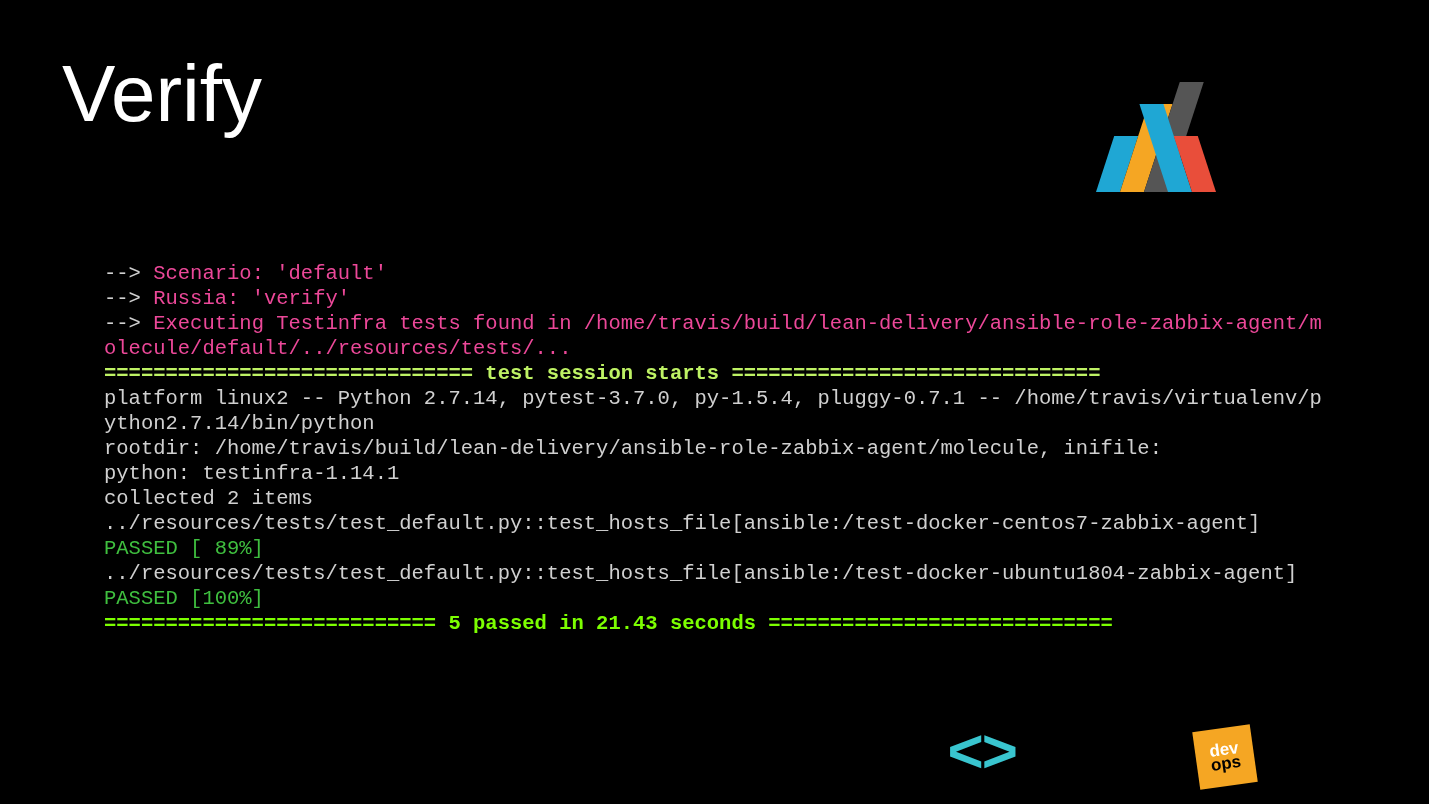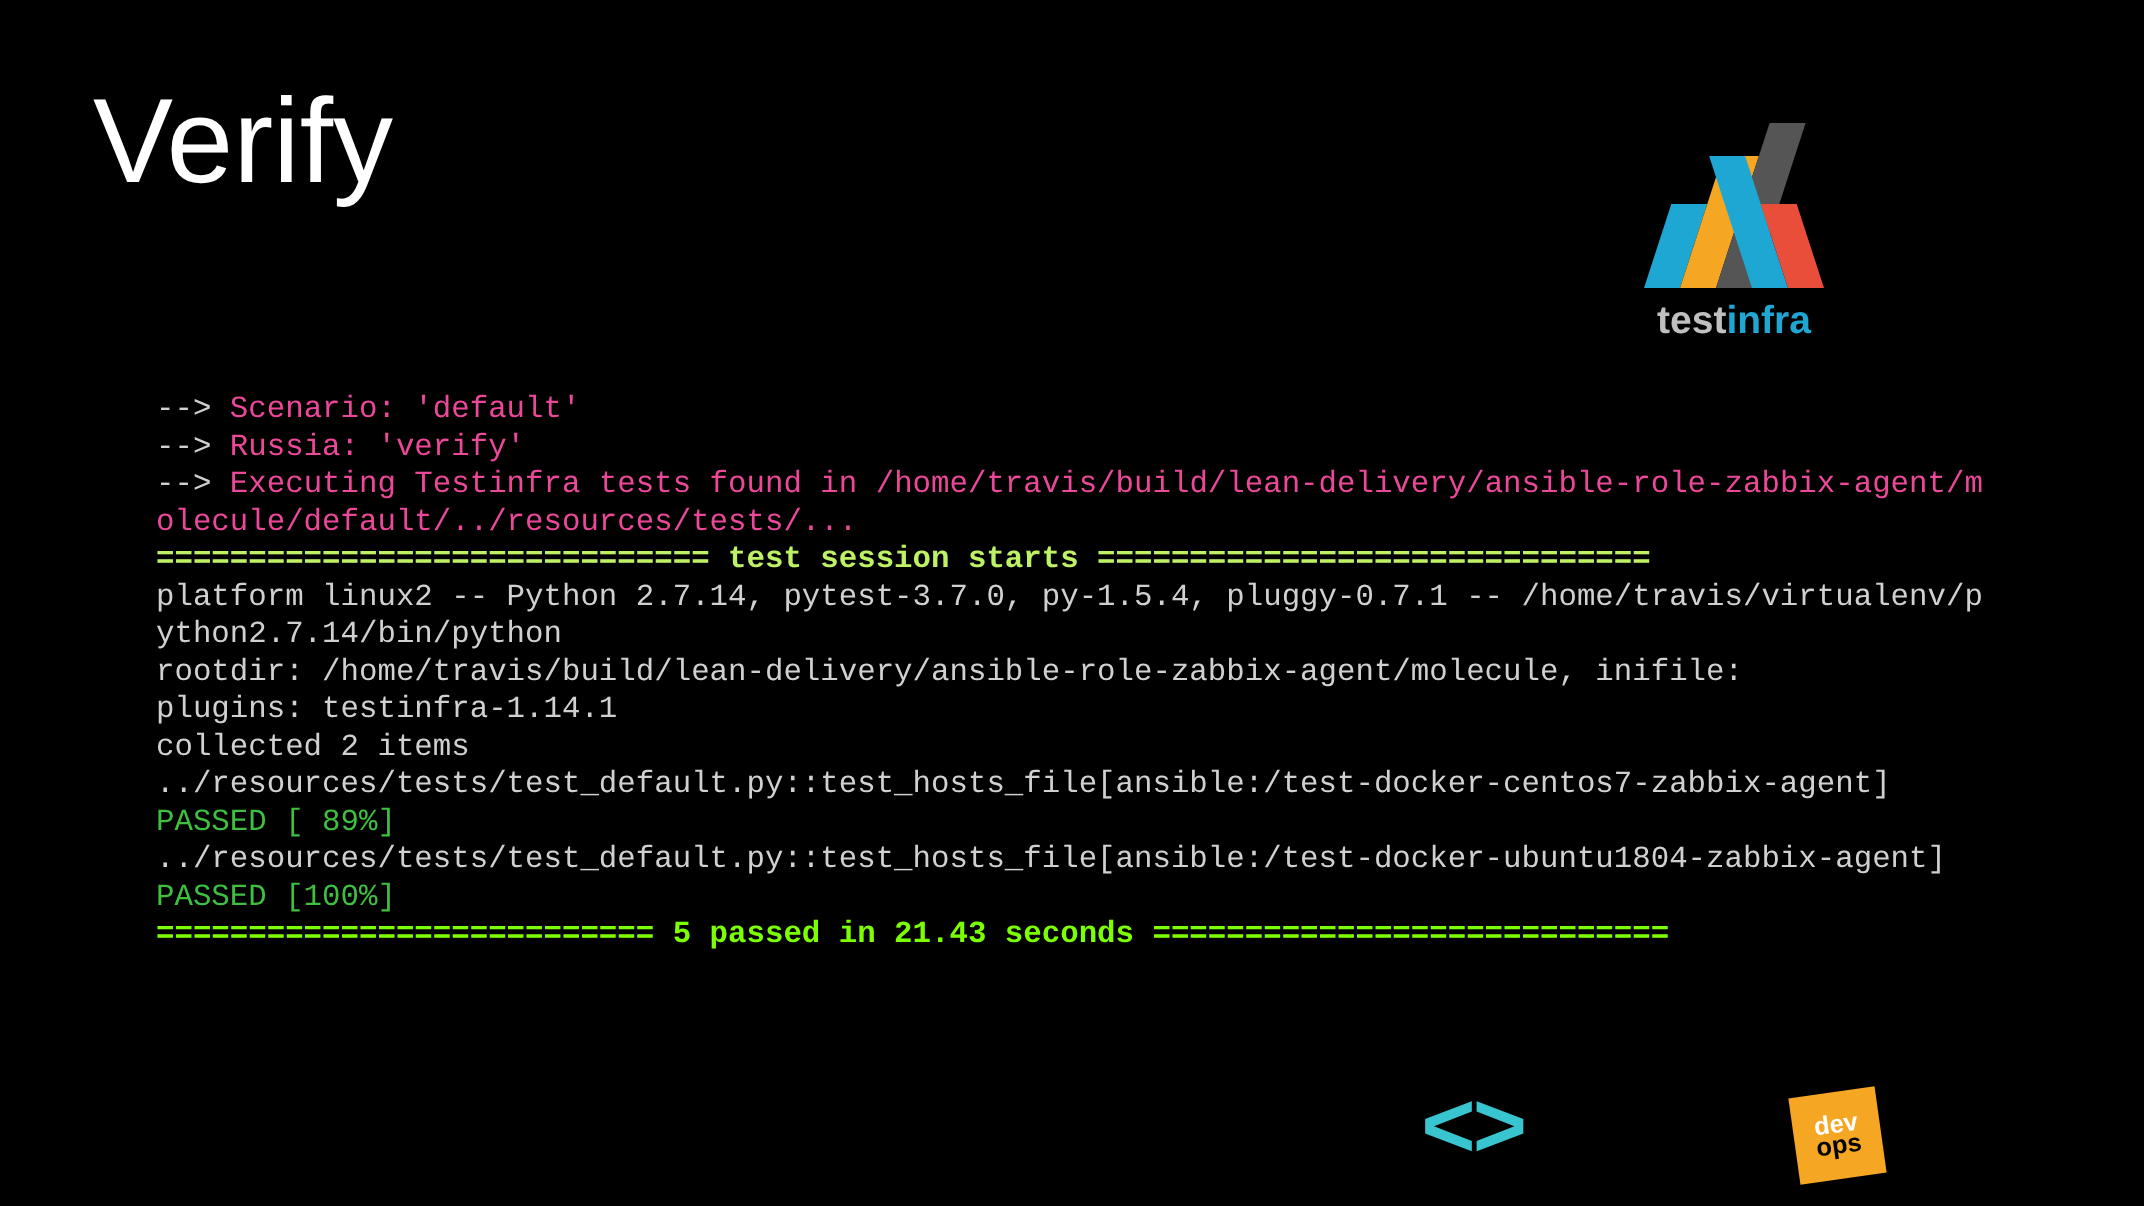--- a/index.html
+++ b/index.html
@@ -49,33 +49,30 @@
   <div class="title">Verify</div>
 
   <div class="testinfra-logo">
     <div class="bars">
       <div class="bar b1"></div>
         <div class="bar b2"></div>
         <div class="bar b3"></div>
         <div class="bar b4"></div>
         <div class="bar b5"></div>
     </div>
-    <div class="ti-text">
-      <span class="t1">test</span><span class="t2">infra</span>
-    </div>
   </div>
 
   <div class="terminal">
 <span class="white">--&gt; </span><span class="cyan">Scenario: 'default'</span>
 <span class="white">--&gt; </span><span class="cyan">Russia: 'verify'</span>
 <span class="white">--&gt; </span><span class="cyan">Executing Testinfra tests found in /home/travis/build/lean-delivery/ansible-role-zabbix-agent/molecule/default/../resources/tests/...</span>
 <span class="boldwhite">============================== test session starts ==============================</span>
 <span class="white">platform linux2 -- Python 2.7.14, pytest-3.7.0, py-1.5.4, pluggy-0.7.1 -- /home/travis/virtualenv/python2.7.14/bin/python</span>
 <span class="white">rootdir: /home/travis/build/lean-delivery/ansible-role-zabbix-agent/molecule, inifile:</span>
-<span class="white">plugins: testinfra-1.14.1</span>
+<span class="white">python: testinfra-1.14.1</span>
 <span class="white">collected 2 items</span>
 <span class="white">../resources/tests/test_default.py::test_hosts_file[ansible:/test-docker-centos7-zabbix-agent]</span>
 <span class="green">PASSED [ 89%]</span>
 <span class="white">../resources/tests/test_default.py::test_hosts_file[ansible:/test-docker-ubuntu1804-zabbix-agent]</span>
 <span class="green">PASSED [100%]</span>
 <span class="boldgreen">=========================== 5 passed in 21.43 seconds ============================</span></div>
 
   <div class="epam">
     <span class="ang">&lt;</span>
     <span class="ang">&gt;</span>

